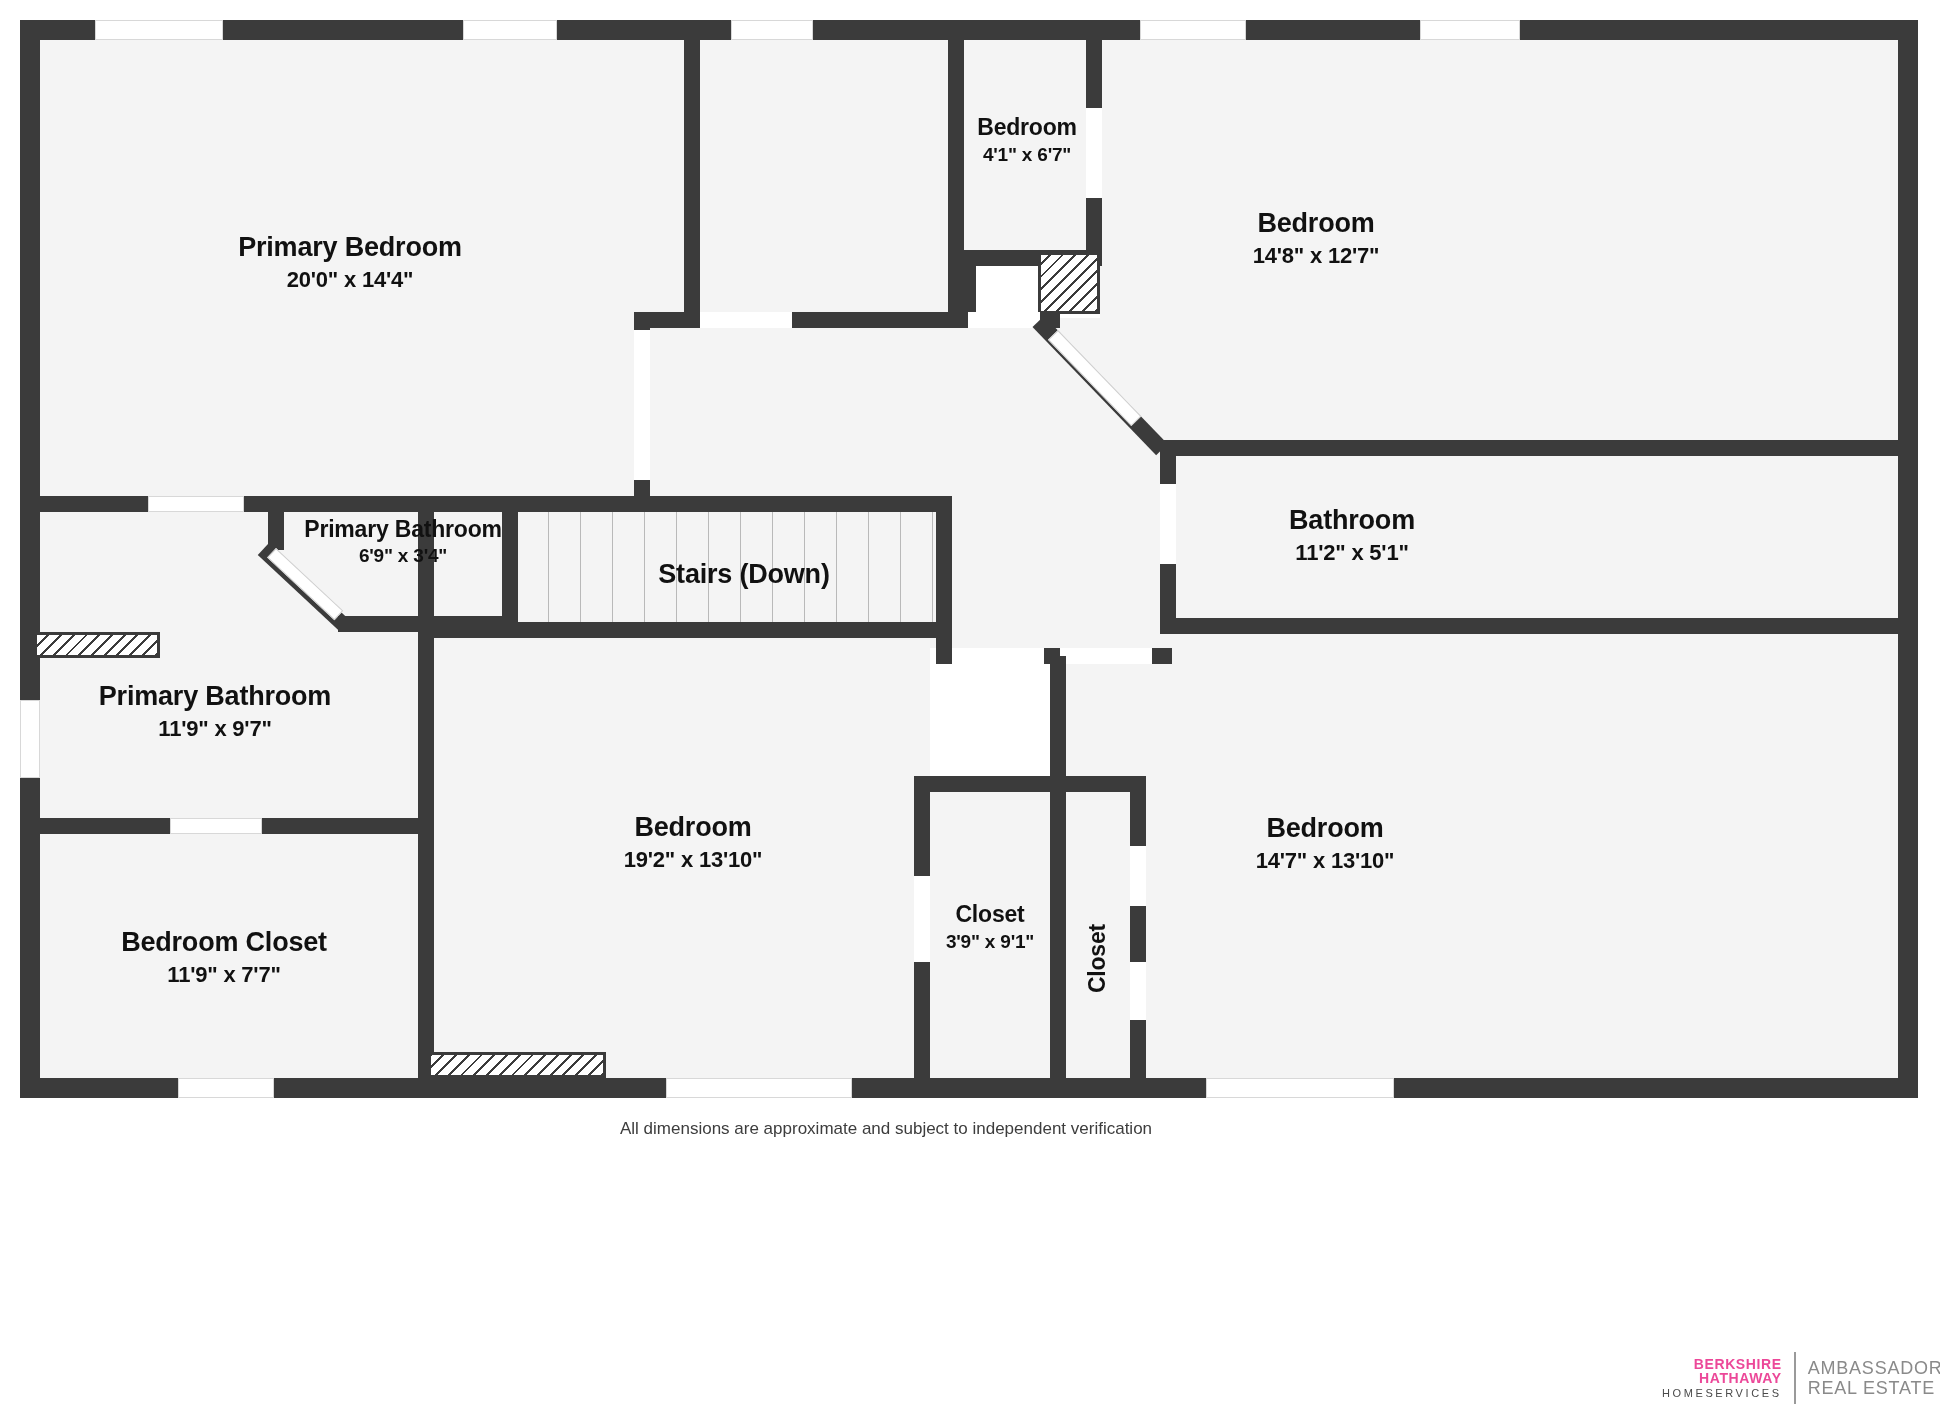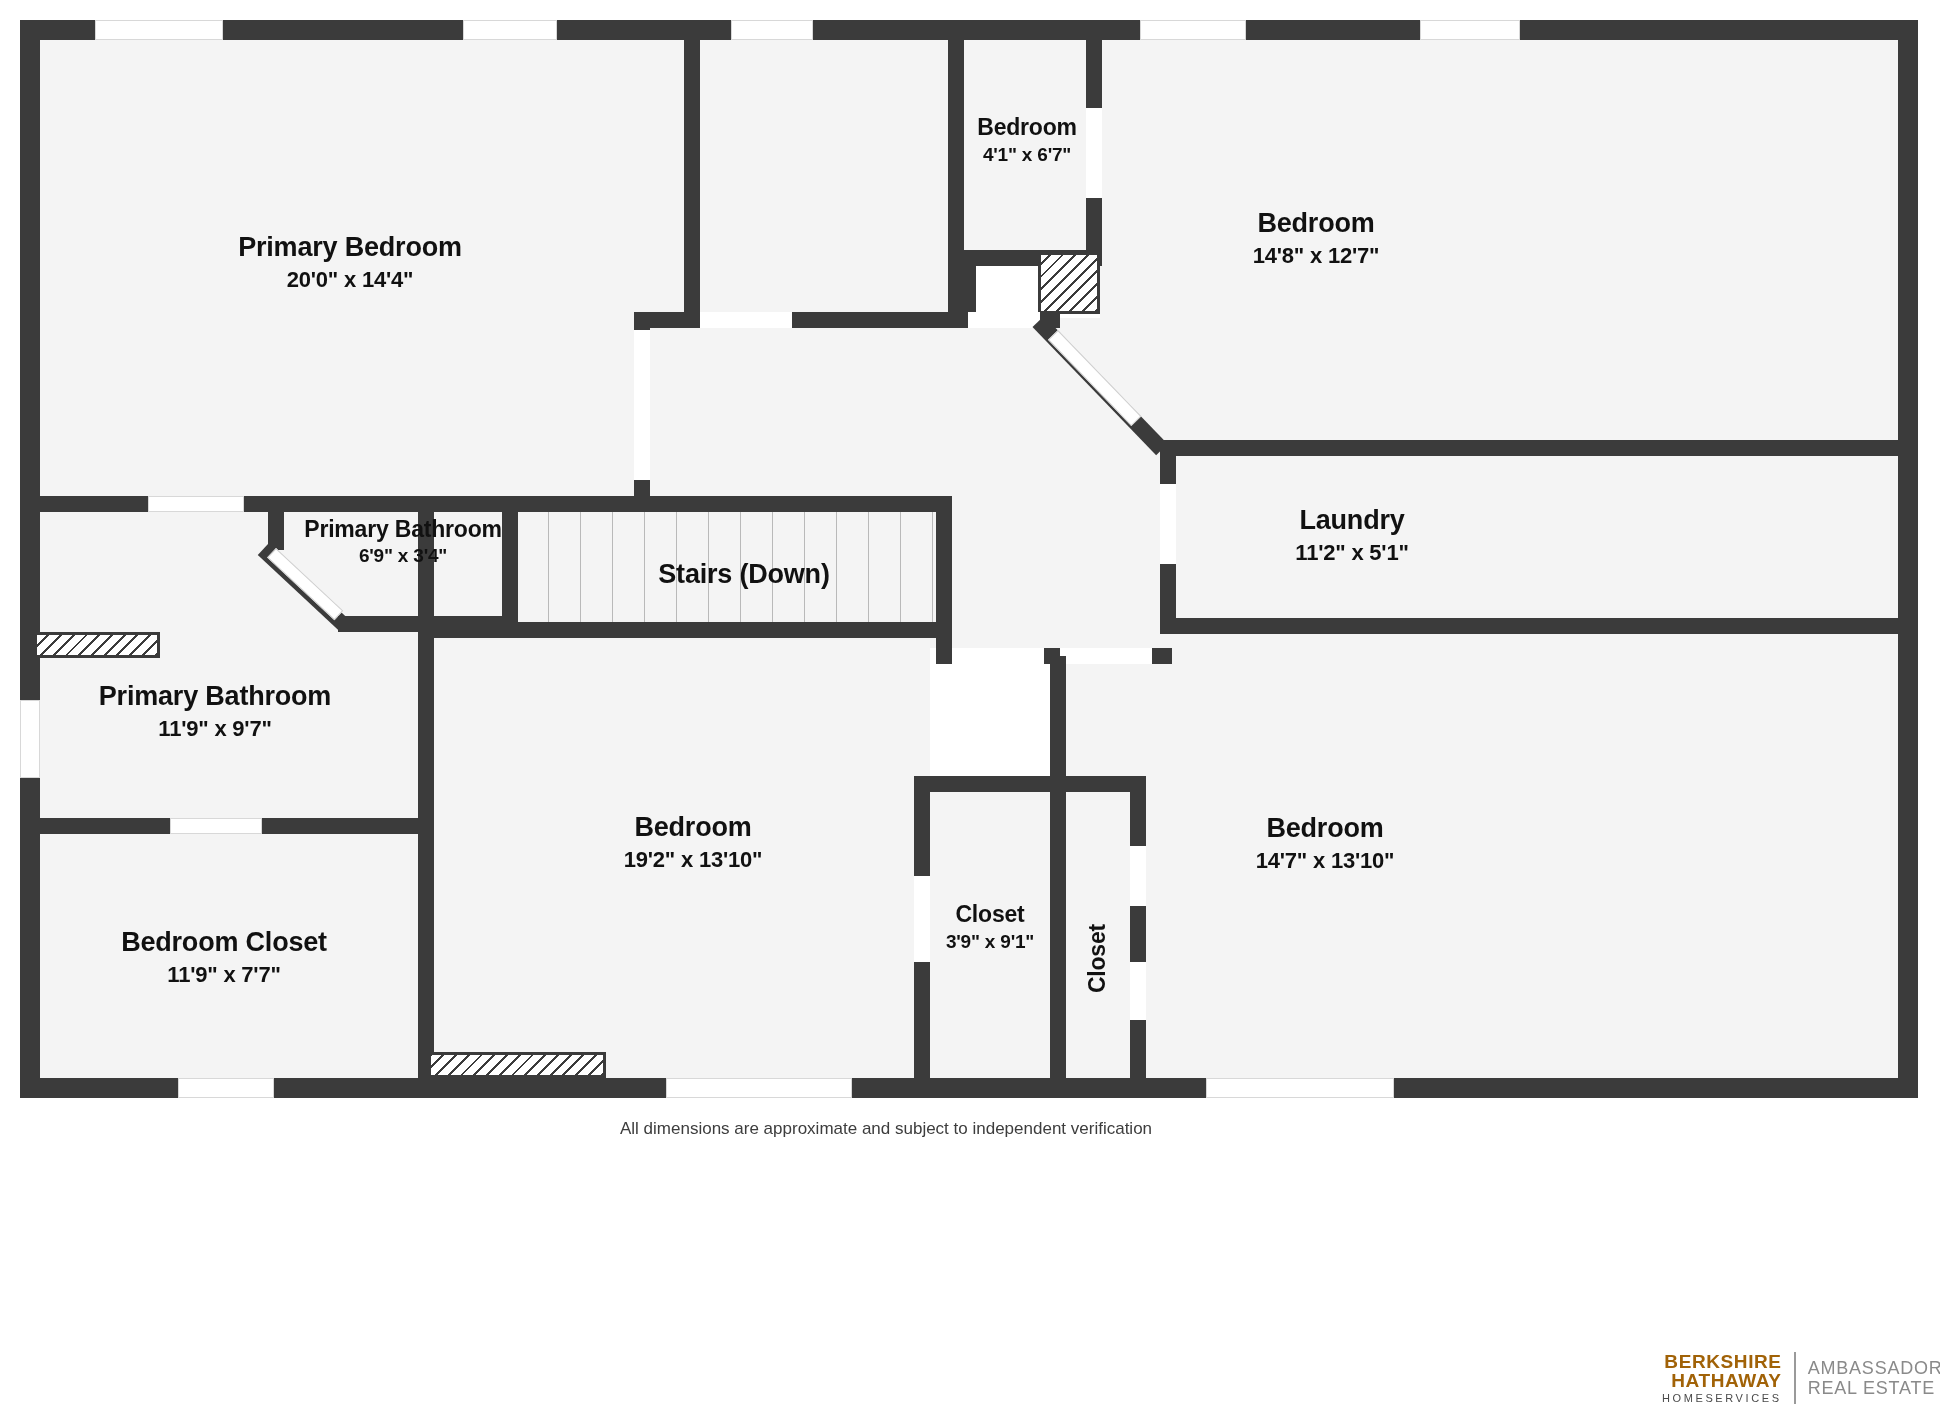--- a/index.html
+++ b/index.html
@@ -116,23 +116,23 @@
     align-items: center;
     gap: 12px;
   }
   .logo-left {
     text-align: right;
     line-height: 1.0;
   }
   .logo-l1, .logo-l2 {
     display: block;
     font-weight: bold;
-    font-size: 19px;
+    font-size: 14px;
     letter-spacing: 0.6px;
-    color: #a16207;
+    color: #ec4899;
   }
   .logo-l3 {
     display: block;
     font-size: 11px;
     letter-spacing: 2.6px;
     color: #4a4a4a;
     margin-top: 3px;
   }
   .logo-divider {
     width: 2px;
@@ -299,21 +299,21 @@
   <div class="room-label small two-line" style="left:296px; top:516px; width:214px;">
     <span class="rname" style="white-space:normal;">Primary Bathroom</span>
     <span class="rdim">6'9" x 3'4"</span>
   </div>
 
   <div class="room-label" style="left:594px; top:550px; width:300px;margin-top:9px;">
     <span class="rname">Stairs (Down)</span>
   </div>
 
   <div class="room-label" style="left:1212px; top:505px; width:280px;">
-    <span class="rname">Laundry</span>
+    <span class="rname">Bathroom</span>
     <span class="rdim">11'2" x 5'1"</span>
   </div>
 
   <div class="room-label" style="left:62px; top:681px; width:306px;">
     <span class="rname">Primary Bathroom</span>
     <span class="rdim">11'9" x 9'7"</span>
   </div>
 
   <div class="room-label" style="left:543px; top:812px; width:300px;">
     <span class="rname">Bedroom</span>

